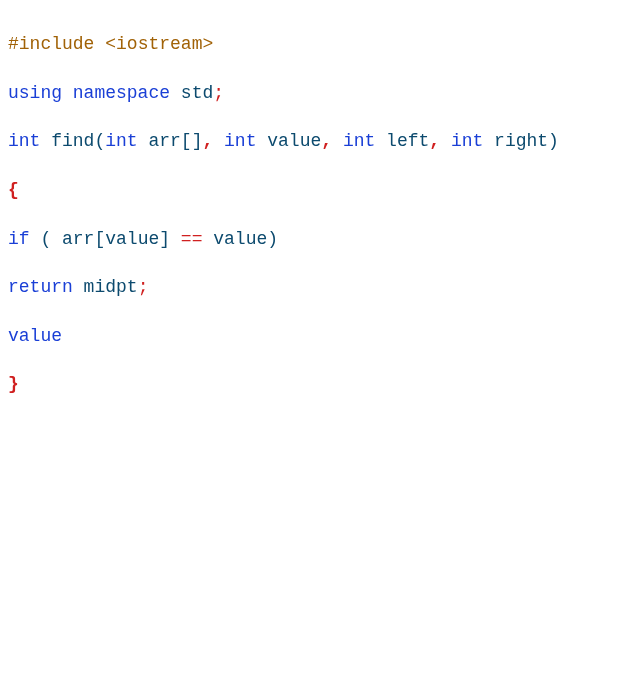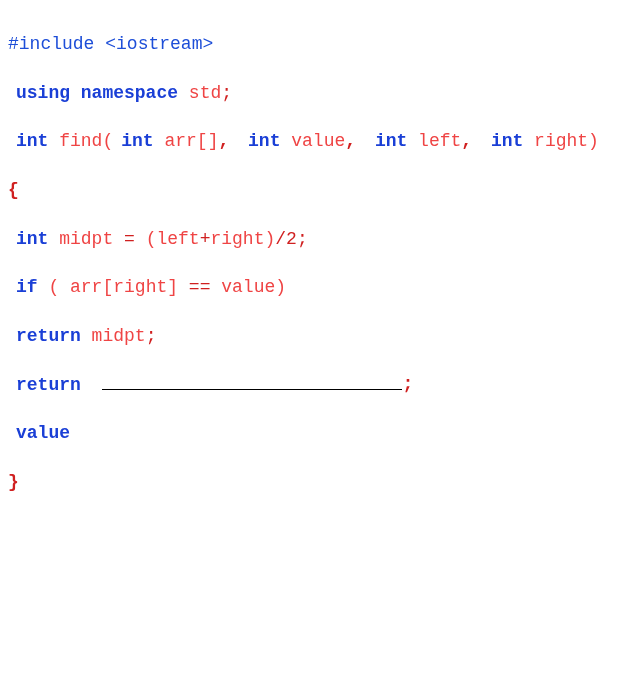--- a/index.html
+++ b/index.html
@@ -8,45 +8,43 @@
     background: #fff;
     font-family: Consolas, "Courier New", monospace;
     font-size: 18px;
     line-height: 1.35;
     color: #000;
     width: 617px;
     box-sizing: border-box;
   }
   .code-block { white-space: pre; }
   .line { display: block; }
-  .green { color: #1d4ed8; }
-  .blue  { color: #1a3fd6; font-weight: bold; margin-left: 8px; }
+  .green { color: #a16207; }
+  .blue  { color: #1a3fd6; font-weight: normal; }
   .red   { color: #d02020; }
-  .black { color: #ef4444; }
+  .black { color: #0c4a6e; }
   .bold  { font-weight: bold; }
   .blank-line {
     display: inline-block;
     border-bottom: 1px solid #000;
     width: 300px;
     vertical-align: baseline;
     height: 0.9em;
   }
 </style>
 </head>
 <body>
 
 <div class="code-block">
 <span class="line"><span class="green">#include</span><span class="green"> &lt;iostream&gt;</span></span>
 <span class="line"><span class="blue">using namespace</span><span class="black"> std</span><span class="red">;</span></span>
 <span class="line"><span class="blue">int</span><span class="black"> find(</span><span class="blue">int</span><span class="black"> arr[]</span><span class="red bold">, </span><span class="blue">int</span><span class="black"> value</span><span class="red bold">, </span><span class="blue">int</span><span class="black"> left</span><span class="red bold">, </span><span class="blue">int</span><span class="black"> right)</span></span>
 <span class="line"><span class="red bold">{</span></span>
-<span class="line"><span class="blue">int</span><span class="black"> midpt </span><span class="red">=</span><span class="black"> (left</span><span class="red">+</span><span class="black">right)</span><span class="red">/</span><span class="red">2</span><span class="red">;</span></span>
-<span class="line"><span class="blue">if</span><span class="black"> ( arr[right] </span><span class="red">==</span><span class="black"> value)</span></span>
+<span class="line"><span class="blue">if</span><span class="black"> ( arr[value] </span><span class="red">==</span><span class="black"> value)</span></span>
 <span class="line"><span class="blue">return</span><span class="black"> midpt</span><span class="red">;</span></span>
-<span class="line"><span class="blue">return</span><span>  </span><span class="blank-line"></span><span class="red bold">;</span></span>
 <span class="line"><span class="blue">value</span></span>
 <span class="line"><span class="red bold">}</span></span>
 
 
 
 
 
 
 
 

